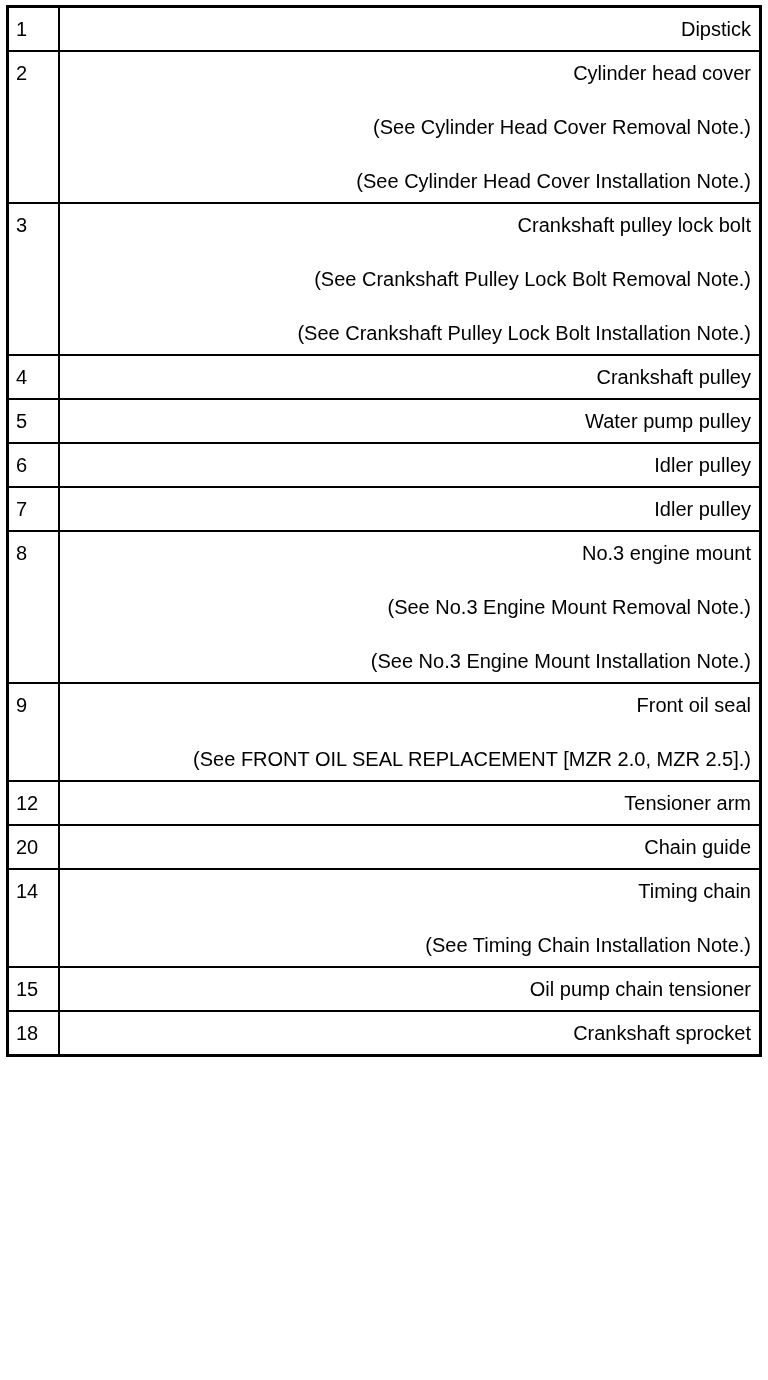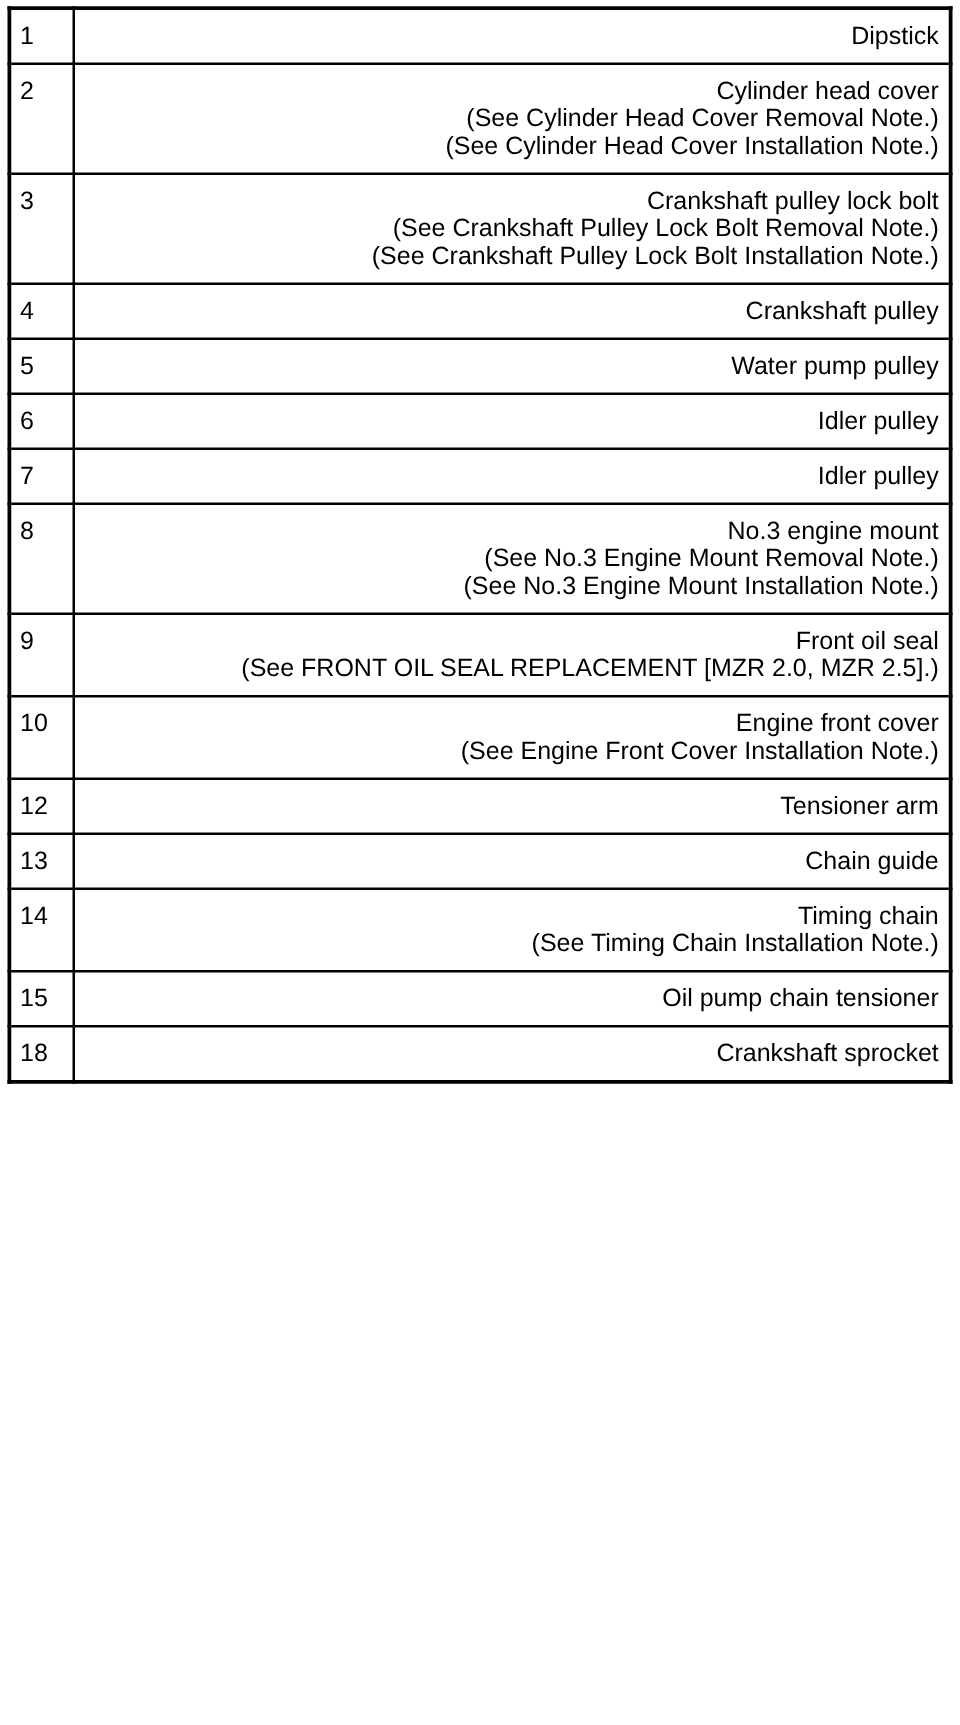--- a/index.html
+++ b/index.html
@@ -40,20 +40,21 @@
     padding: 10px 8px 10px 9px;
   }
   .desc-cell p {
     margin: 0;
     line-height: 22px;
     white-space: nowrap;
     overflow: hidden;
     text-align: right;
   }
   .desc-cell p.part-note {
+    margin-top: 32px;
   }
 </style>
 </head>
 <body>
 
 <div class="page">
   <table class="parts-table">
     <tbody id="parts-tbody">
         <tr>
           <td class="num-cell">1</td>
@@ -110,34 +111,27 @@
           </td>
         </tr>
         <tr>
           <td class="num-cell">9</td>
           <td class="desc-cell">
             <p class="part-name">Front oil seal</p>
             <p class="part-note">(See FRONT OIL SEAL REPLACEMENT [MZR 2.0, MZR 2.5].)</p>
           </td>
         </tr>
         <tr>
-          <td class="num-cell">10</td>
-          <td class="desc-cell">
-            <p class="part-name">Engine front cover</p>
-            <p class="part-note">(See Engine Front Cover Installation Note.)</p>
-          </td>
-        </tr>
-        <tr>
           <td class="num-cell">12</td>
           <td class="desc-cell">
             <p class="part-name">Tensioner arm</p>
           </td>
         </tr>
         <tr>
-          <td class="num-cell">13</td>
+          <td class="num-cell">20</td>
           <td class="desc-cell">
             <p class="part-name">Chain guide</p>
           </td>
         </tr>
         <tr>
           <td class="num-cell">14</td>
           <td class="desc-cell">
             <p class="part-name">Timing chain</p>
             <p class="part-note">(See Timing Chain Installation Note.)</p>
           </td>

